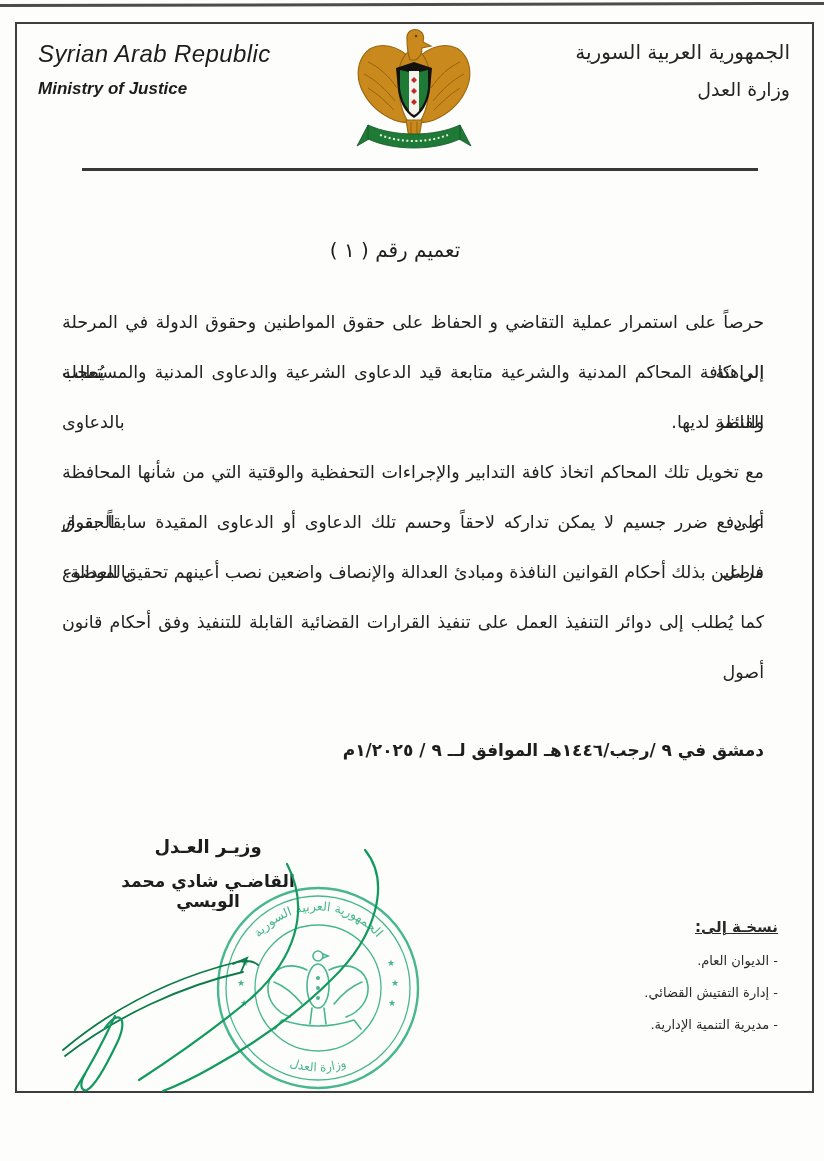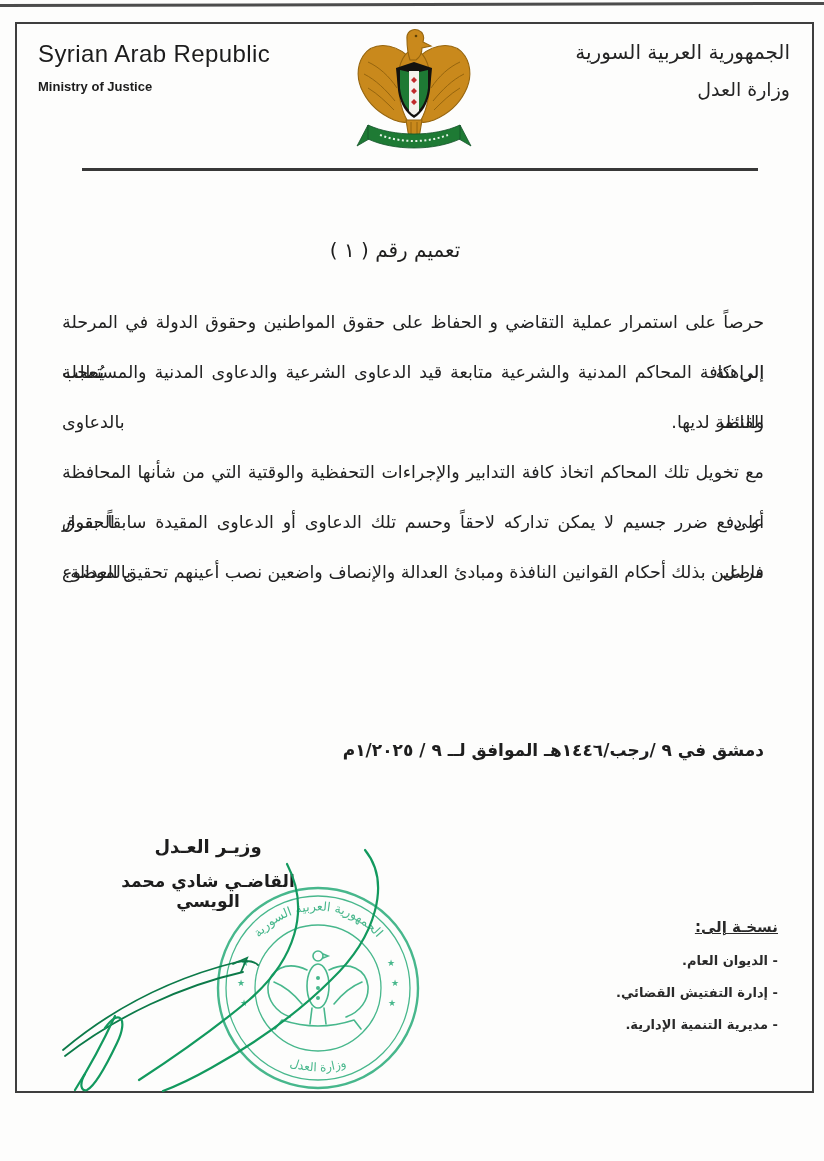--- a/index.html
+++ b/index.html
@@ -15,23 +15,23 @@
   *{margin:0;padding:0;box-sizing:border-box;}
   body{
     width:824px;height:1161px;position:relative;overflow:hidden;
     background:#fdfdfc;color:var(--ink);
     font-family:"DejaVu Sans",sans-serif;
   }
   .top-scan-line{position:absolute;left:0;top:3px;width:824px;height:3px;background:#4c4c4c;transform:rotate(-0.15deg);}
   .page-frame{position:absolute;left:15px;top:22px;width:799px;height:1071px;border:2px solid var(--frame);background:transparent;}
 
   
-  .hdr-en{position:absolute;left:38px;top:40px;font-family:"Liberation Sans",sans-serif;}
+  .hdr-en{position:absolute;left:38px;top:40px;font-family:"Liberation Sans",sans-serif;font-style:italic;}
   .hdr-en-1{font-size:24px;font-weight:400;color:#1c1c1c;letter-spacing:.4px;}
-  .hdr-en-2{font-size:13px;font-weight:700;color:#1c1c1c;margin-top:11px;}
+  .hdr-en-2{font-size:17px;font-weight:700;color:#1c1c1c;margin-top:11px;}
   .hdr-ar{position:absolute;right:34px;top:40px;direction:rtl;text-align:right;}
   .hdr-ar-1{font-size:20px;color:#242424;}
   .hdr-ar-2{font-size:19px;color:#242424;margin-top:14px;}
   .emblem-svg{position:absolute;left:352px;top:26px;width:124px;height:128px;}
   .hdr-rule{position:absolute;left:82px;top:168px;width:676px;height:2.5px;background:#383838;}
 
   
   .doc-title{position:absolute;left:0;top:238px;width:790px;text-align:center;direction:rtl;
     font-size:20px;font-weight:400;color:#1d1d1d;}
 
@@ -44,21 +44,21 @@
   .date-line{position:absolute;right:60px;top:740px;direction:rtl;font-size:17px;font-weight:700;color:#1e1e1e;}
 
   
   .sig-block{position:absolute;left:88px;top:836px;width:240px;direction:rtl;text-align:center;font-weight:700;color:#1d1d1d;}
   .sig-title{font-size:18px;letter-spacing:1px;}
   .sig-name{font-size:17px;margin-top:14px;}
 
   
   .cc-block{position:absolute;right:46px;top:910px;direction:rtl;text-align:right;color:#2a2a2a;}
   .cc-heading{font-size:15px;font-weight:700;text-decoration:underline;margin-top:8px;}
-  .cc-item{font-size:13px;font-weight:700;margin-top:17px;}
+  .cc-item{font-size:13px;font-weight:400;margin-top:17px;}
 
   
   .stamp-svg{position:absolute;left:212px;top:882px;width:212px;height:212px;opacity:.88;}
   .stamp-svg .ring{fill:none;stroke:var(--stamp-green);}
   .stamp-svg .glyph{fill:none;stroke:var(--stamp-green);stroke-width:1.6;stroke-linecap:round;}
   .stamp-svg .dot{fill:var(--stamp-green);stroke:none;}
   .stamp-svg text{fill:var(--stamp-green);font-family:"DejaVu Sans",sans-serif;}
   .scrawl-svg{position:absolute;left:55px;top:838px;width:430px;height:258px;}
   .scrawl-svg path{fill:none;stroke-linecap:round;}
   .scrawl-main{stroke:var(--sig-green);stroke-width:2.2;}
@@ -126,20 +126,21 @@
     <div class="line">حرصاً على استمرار عملية التقاضي و الحفاظ على حقوق المواطنين وحقوق الدولة في المرحلة الراهنة يُطلب</div>
     <div class="line">إلى كافة المحاكم المدنية والشرعية متابعة قيد الدعاوى الشرعية والدعاوى المدنية والمستعجلة والنظر بالدعاوى</div>
     <div class="line end">القائمة لديها.</div>
   </div>
   <div>
     <div class="line">مع تخويل تلك المحاكم اتخاذ كافة التدابير والإجراءات التحفظية والوقتية التي من شأنها المحافظة على الحقوق</div>
     <div class="line">أو دفع ضرر جسيم لا يمكن تداركه لاحقاً وحسم تلك الدعاوى أو الدعاوى المقيدة سابقاً بقرار فاصل بالموضوع</div>
     <div class="line end">مراعين بذلك أحكام القوانين النافذة ومبادئ العدالة والإنصاف واضعين نصب أعينهم تحقيق العدالة.</div>
   </div>
   <div>
+    <div class="line">كما يُطلب إلى دوائر التنفيذ العمل على تنفيذ القرارات القضائية القابلة للتنفيذ وفق أحكام قانون أصول</div>
   </div>
 </div>
 
 <div class="date-line">دمشق في ٩ /رجب/١٤٤٦هـ الموافق لــ ٩ / ١/٢٠٢٥م</div>
 
 <div class="sig-block">
   <div class="sig-title">وزيـر العـدل</div>
   <div class="sig-name">القاضـي شادي محمد الويسي</div>
 </div>
 

